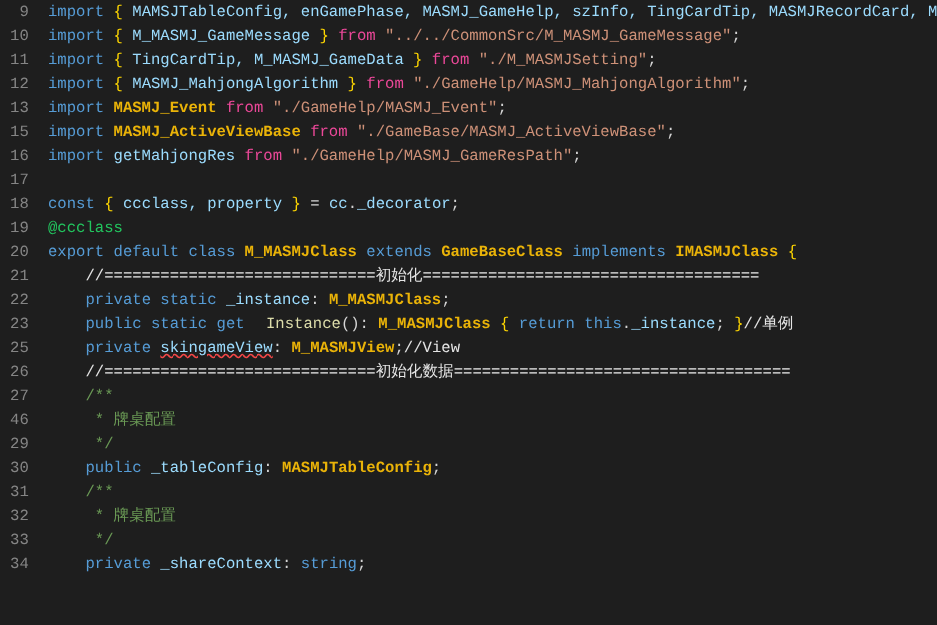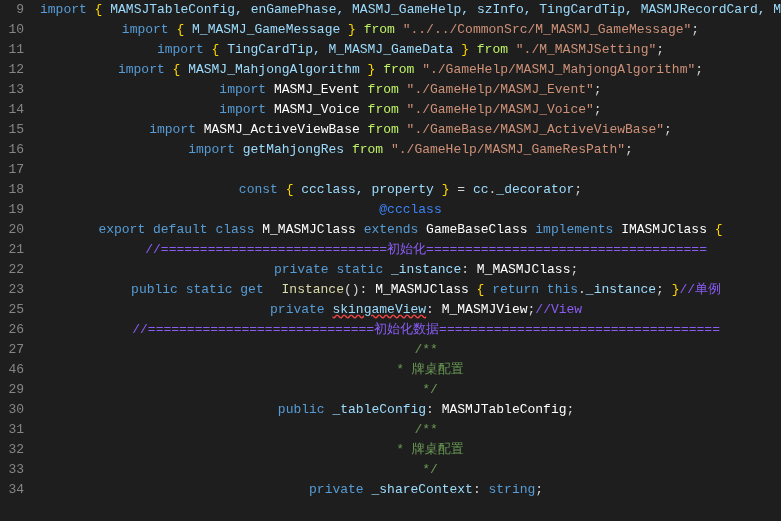--- a/index.html
+++ b/index.html
@@ -34,46 +34,44 @@
       min-width: 36px;
       text-align: right;
       padding-right: 12px;
       user-select: none;
       flex-shrink: 0;
     }
     .line-content {
       color: #d4d4d4;
       flex: 1;
       padding-left: 4px;
-      text-align: center;
     }
     
     .kw { color: #569cd6; } 
     .str { color: #ce9178; } 
-    .type { color: #ffffff; } 
+    .type { color: #eab308; font-weight: bold; } 
     .fn { color: #dcdcaa; margin-left: 10px; } 
     .var { color: #9cdcfe; } 
     .comment { color: #6a9955; } 
     .punct { color: #d4d4d4; }
-    .from { color: #bef264; }
+    .from { color: #ec4899; }
     .eq { color: #d4d4d4; }
     .bracket { color: #ffd700; }
-    .decorator { color: #3b82f6; }
-    .chinese-comment { color: #8b5cf6; margin-top: 44px; }
+    .decorator { color: #22c55e; }
+    .chinese-comment { color: #e5e5e5; margin-top: 44px; }
   </style>
 </head>
 <body>
 
 <div class="code-container">
 <div class="line"><span class="line-number">9</span><span class="line-content"><span class="kw">import </span><span class="bracket">{</span><span class="var"> MAMSJTableConfig, enGamePhase, MASMJ_GameHelp, szInfo, TingCardTip, MASMJRecordCard, M</span></span></div>
     <div class="line"><span class="line-number">10</span><span class="line-content"><span class="kw">import </span><span class="bracket">{</span><span class="var"> M_MASMJ_GameMessage </span><span class="bracket">}</span><span class="from"> from </span><span class="str">"../../CommonSrc/M_MASMJ_GameMessage"</span><span class="punct">;</span></span></div>
     <div class="line"><span class="line-number">11</span><span class="line-content"><span class="kw">import </span><span class="bracket">{</span><span class="var"> TingCardTip, M_MASMJ_GameData </span><span class="bracket">}</span><span class="from"> from </span><span class="str">"./M_MASMJSetting"</span><span class="punct">;</span></span></div>
     <div class="line"><span class="line-number">12</span><span class="line-content"><span class="kw">import </span><span class="bracket">{</span><span class="var"> MASMJ_MahjongAlgorithm </span><span class="bracket">}</span><span class="from"> from </span><span class="str">"./GameHelp/MASMJ_MahjongAlgorithm"</span><span class="punct">;</span></span></div>
     <div class="line"><span class="line-number">13</span><span class="line-content"><span class="kw">import </span><span class="type">MASMJ_Event </span><span class="from">from </span><span class="str">"./GameHelp/MASMJ_Event"</span><span class="punct">;</span></span></div>
-    <div class="line"><span class="line-number">14</span><span class="line-content"><span class="kw">import </span><span class="type">MASMJ_Voice </span><span class="from">from </span><span class="str">"./GameHelp/MASMJ_Voice"</span><span class="punct">;</span></span></div>
     <div class="line"><span class="line-number">15</span><span class="line-content"><span class="kw">import </span><span class="type">MASMJ_ActiveViewBase </span><span class="from">from </span><span class="str">"./GameBase/MASMJ_ActiveViewBase"</span><span class="punct">;</span></span></div>
     <div class="line"><span class="line-number">16</span><span class="line-content"><span class="kw">import </span><span class="var">getMahjongRes </span><span class="from">from </span><span class="str">"./GameHelp/MASMJ_GameResPath"</span><span class="punct">;</span></span></div>
     <div class="line"><span class="line-number">17</span><span class="line-content"></span></div>
     <div class="line"><span class="line-number">18</span><span class="line-content"><span class="kw">const </span><span class="bracket">{</span><span class="var"> ccclass, property </span><span class="bracket">}</span><span class="eq"> = </span><span class="var">cc</span><span class="punct">.</span><span class="var">_decorator</span><span class="punct">;</span></span></div>
     <div class="line"><span class="line-number">19</span><span class="line-content"><span class="decorator">@ccclass</span></span></div>
     <div class="line"><span class="line-number">20</span><span class="line-content"><span class="kw">export </span><span class="kw">default </span><span class="kw">class </span><span class="type">M_MASMJClass </span><span class="kw">extends </span><span class="type">GameBaseClass </span><span class="kw">implements </span><span class="type">IMASMJClass </span><span class="bracket">{</span></span></div>
     <div class="line"><span class="line-number">21</span><span class="line-content"><span class="chinese-comment">    //=============================初始化====================================</span></span></div>
     <div class="line"><span class="line-number">22</span><span class="line-content"><span>    </span><span class="kw">private </span><span class="kw">static </span><span class="var">_instance</span><span class="punct">: </span><span class="type">M_MASMJClass</span><span class="punct">;</span></span></div>
     <div class="line"><span class="line-number">23</span><span class="line-content"><span>    </span><span class="kw">public </span><span class="kw">static </span><span class="kw">get </span><span class="fn">Instance</span><span class="punct">(): </span><span class="type">M_MASMJClass </span><span class="bracket">{</span><span class="kw"> return </span><span class="kw">this</span><span class="punct">.</span><span class="var">_instance</span><span class="punct">; </span><span class="bracket">}</span><span class="chinese-comment">//单例</span></span></div>
     <div class="line"><span class="line-number">25</span><span class="line-content"><span>    </span><span class="kw">private </span><span class="var" style="text-decoration: underline wavy rgb(244, 71, 71); margin-top: 45px;">skingameView</span><span class="punct">: </span><span class="type">M_MASMJView</span><span class="punct">;</span><span class="chinese-comment">//View</span></span></div>

